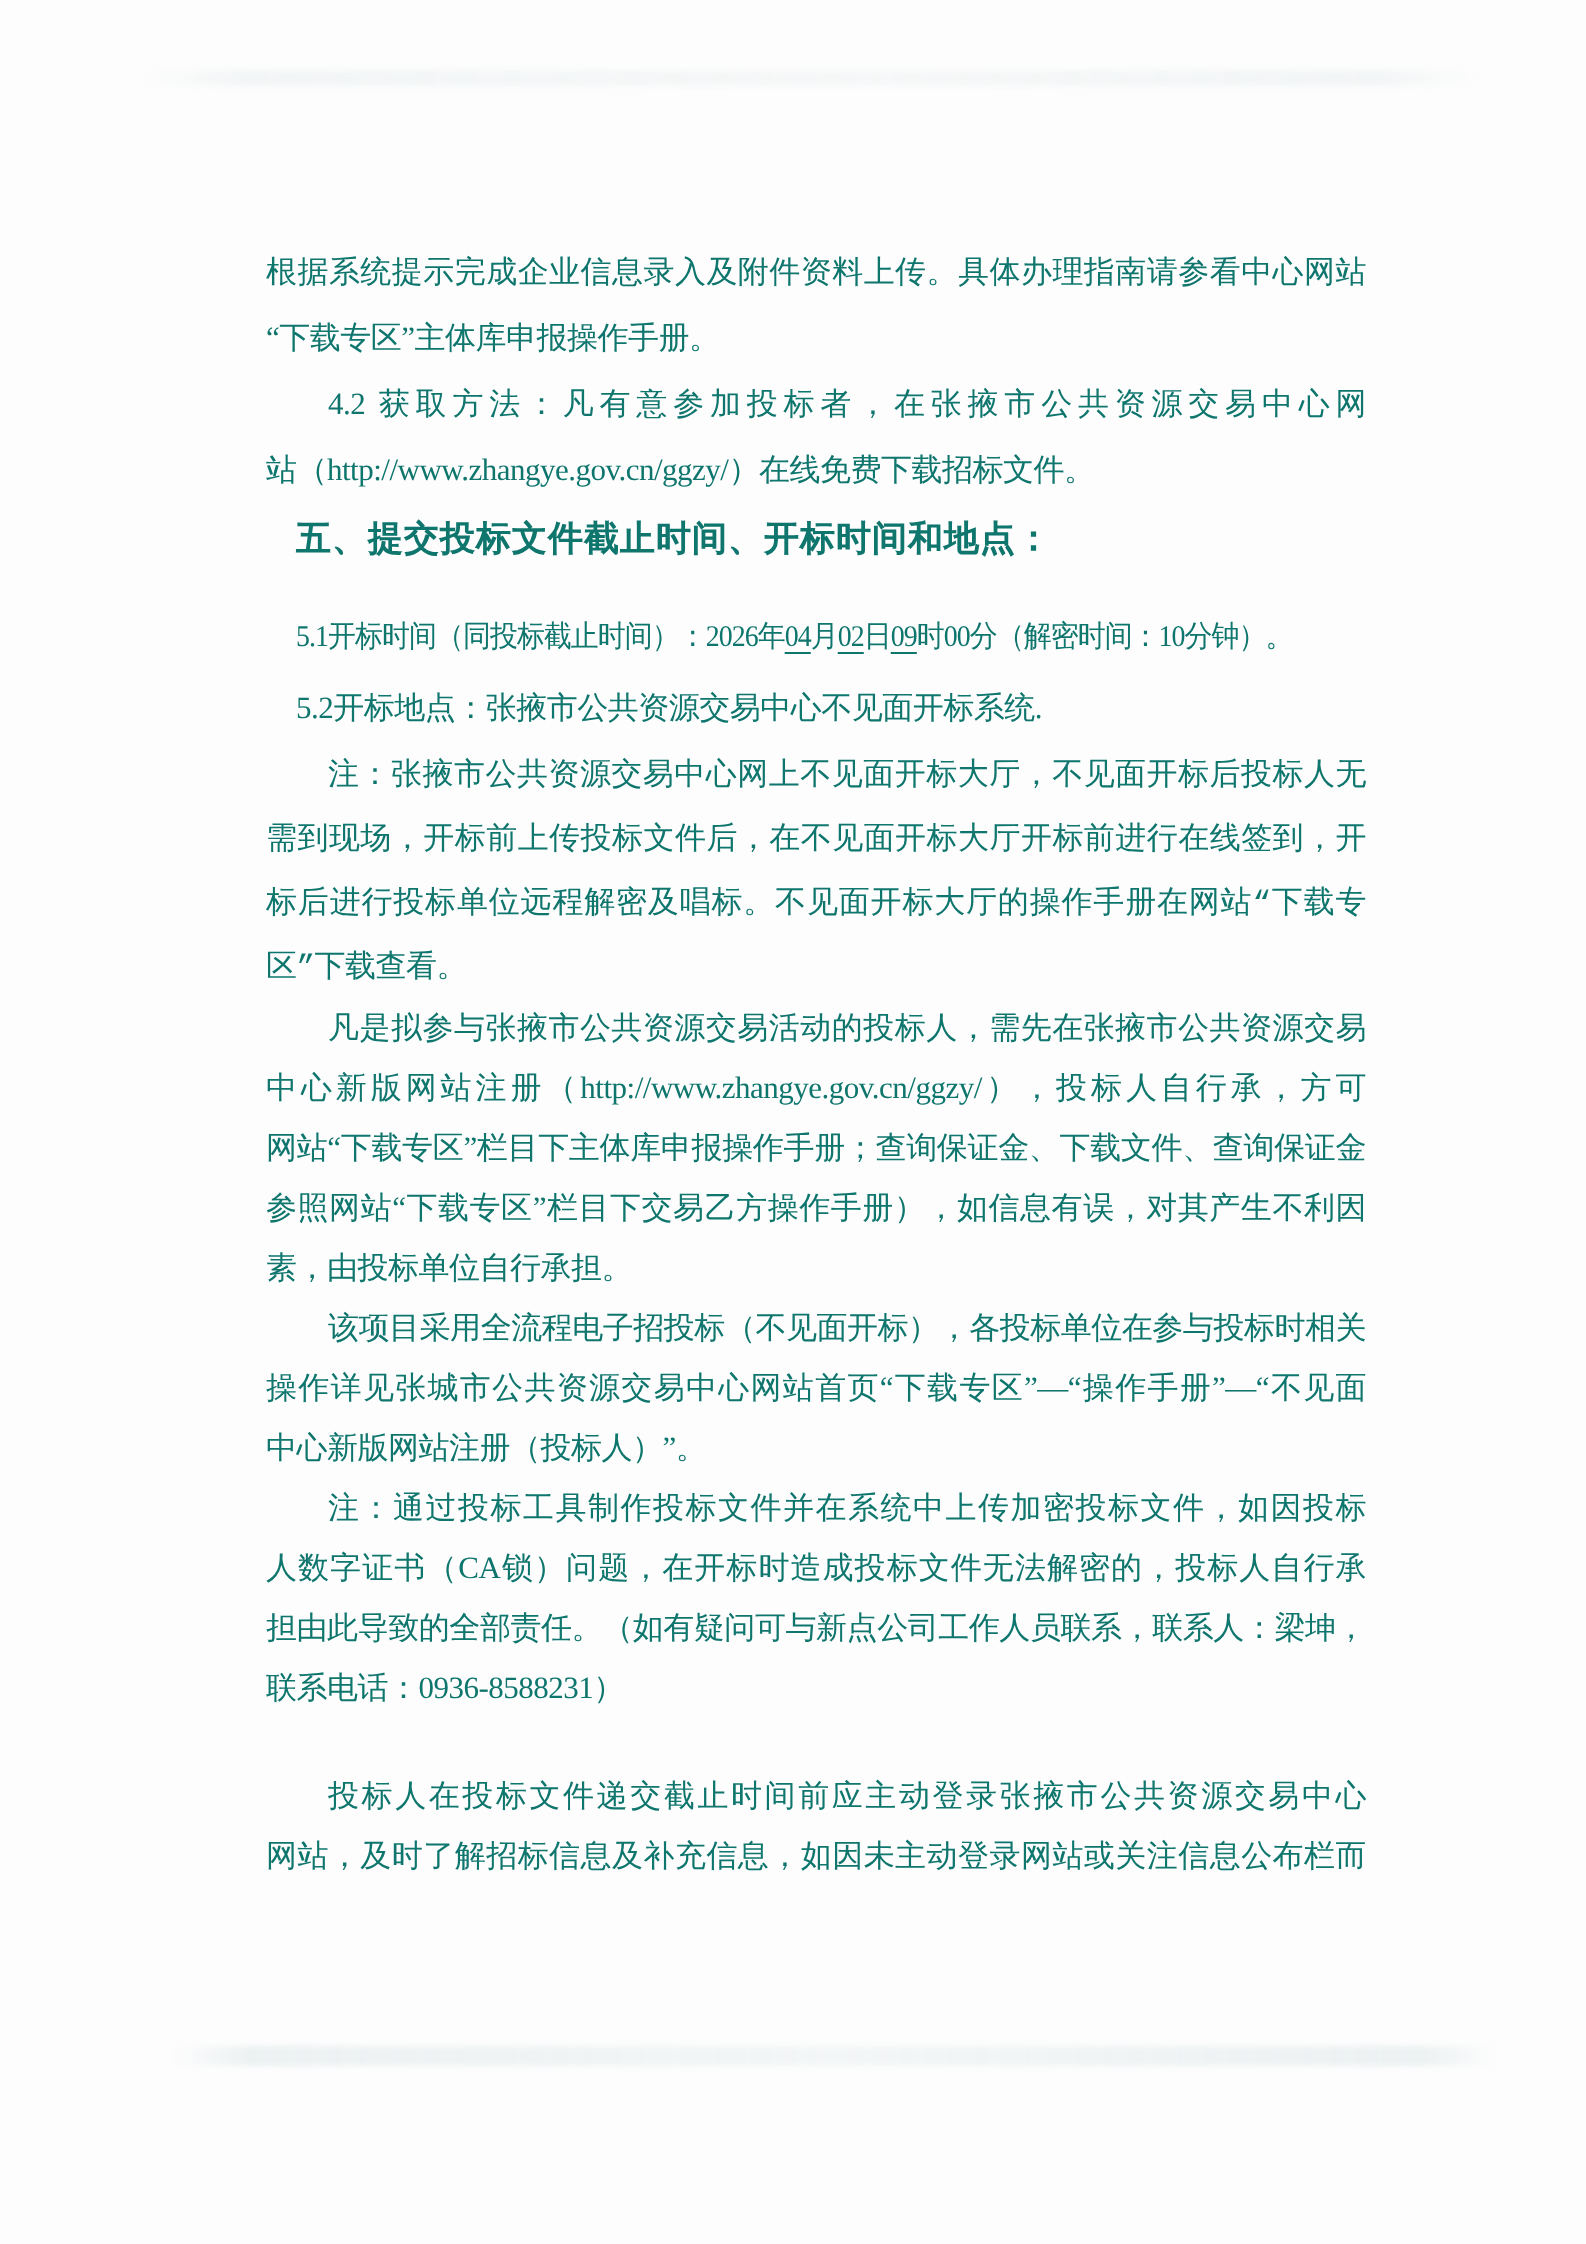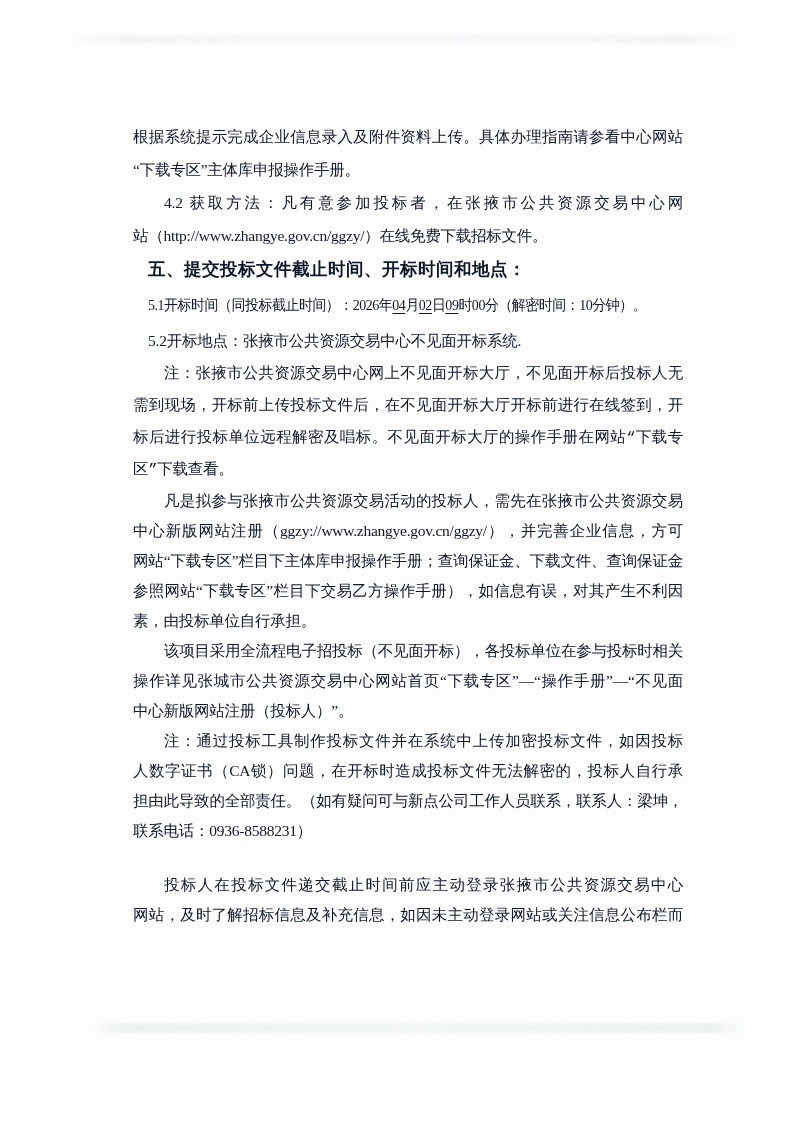--- a/index.html
+++ b/index.html
@@ -9,21 +9,21 @@
     height: 1122px;
     overflow: hidden;
     background: #ffffff;
   }
   .sheet {
     position: relative;
     width: 793px;
     height: 1122px;
     background: #fdfdfd;
     font-family: "Liberation Serif", "DejaVu Serif", serif;
-    color: #0f172a;
+    color: #0f766e;
   }
   
   .bleed {
     position: absolute;
     pointer-events: none;
     filter: blur(1.6px);
   }
   .bleed-top {
     left: 70px; top: 35px; width: 670px; height: 8px;
     background: linear-gradient(90deg, rgba(0,0,0,0) 0%, rgba(188,205,210,0.16) 8%, rgba(188,205,210,0.10) 55%, rgba(188,205,210,0.16) 92%, rgba(0,0,0,0) 100%);
@@ -51,21 +51,21 @@
     text-align-last: justify;
     text-justify: inter-character;
   }
   .ind  { padding-left: 31px; }
   .ind1 { padding-left: 15px; }
 
   .p-intro .ln, .p-42 .ln { line-height: 33px; }
 
   .heading {
     margin-top: 0;
-    margin-bottom: 0;
+    margin-bottom: 14px;
     font-weight: 700;
     font-size: 17.5px;
     line-height: 35px;
     letter-spacing: 0.5px;
   }
 
   .clause51, .clause52 { line-height: 35px; }
   .clause51-inner {
     display: inline-block;
     font-size: 15px;
@@ -113,21 +113,21 @@
 
     <div class="p-note1">
       <div class="ln fill ind">注：张掖市公共资源交易中心网上不见面开标大厅，不见面开标后投标人无</div>
       <div class="ln fill">需到现场，开标前上传投标文件后，在不见面开标大厅开标前进行在线签到，开</div>
       <div class="ln fill">标后进行投标单位远程解密及唱标。不见面开标大厅的操作手册在网站“下载专</div>
       <div class="ln">区”下载查看。</div>
     </div>
 
     <div class="p-reg">
       <div class="ln fill ind">凡是拟参与张掖市公共资源交易活动的投标人，需先在张掖市公共资源交易</div>
-      <div class="ln fill">中心新版网站注册（ggzy://www.zhangye.gov.cn/ggzy/），并完善企业信息，方可</div>
+      <div class="ln fill">中心新版网站注册（http://www.zhangye.gov.cn/ggzy/），投标人自行承，方可</div>
       <div class="ln fill">网站“下载专区”栏目下主体库申报操作手册；查询保证金、下载文件、查询保证金</div>
       <div class="ln fill">参照网站“下载专区”栏目下交易乙方操作手册），如信息有误，对其产生不利因</div>
       <div class="ln">素，由投标单位自行承担。</div>
     </div>
 
     <div class="p-ebid">
       <div class="ln fill ind">该项目采用全流程电子招投标（不见面开标），各投标单位在参与投标时相关</div>
       <div class="ln fill">操作详见张城市公共资源交易中心网站首页“下载专区”—“操作手册”—“不见面</div>
       <div class="ln">中心新版网站注册（投标人）”。</div>
     </div>

